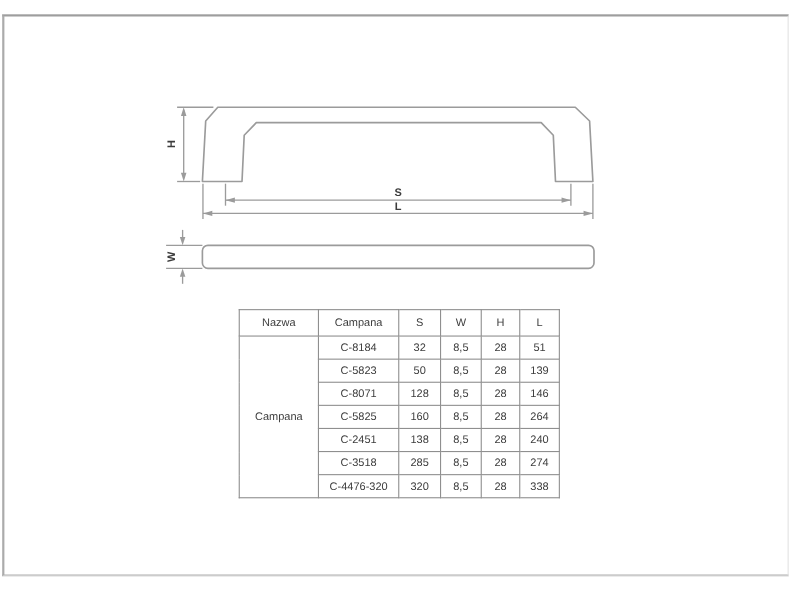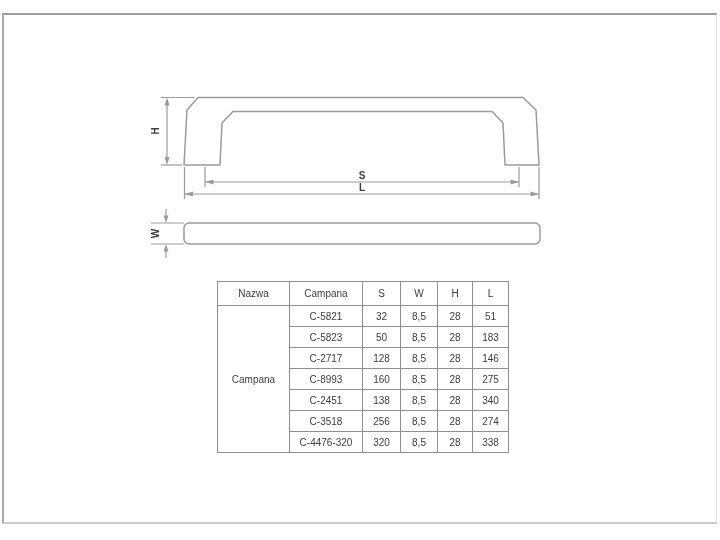--- a/index.html
+++ b/index.html
@@ -134,57 +134,57 @@
         <tr class="hdr">
           <th>Nazwa</th>
           <th>Campana</th>
           <th>S</th>
           <th>W</th>
           <th>H</th>
           <th>L</th>
         </tr>
         <tr class="row">
           <td rowspan="7">Campana</td>
-          <td>C-5821</td>
+          <td>C-8184</td>
           <td>32</td>
           <td>8,5</td>
           <td>28</td>
           <td>51</td>
         </tr>
         <tr class="row">
           <td>C-5823</td>
           <td>50</td>
           <td>8,5</td>
           <td>28</td>
-          <td>183</td>
+          <td>139</td>
         </tr>
         <tr class="row">
-          <td>C-2717</td>
+          <td>C-8071</td>
           <td>128</td>
           <td>8,5</td>
           <td>28</td>
           <td>146</td>
         </tr>
         <tr class="row">
-          <td>C-8993</td>
+          <td>C-5825</td>
           <td>160</td>
           <td>8,5</td>
           <td>28</td>
-          <td>275</td>
+          <td>264</td>
         </tr>
         <tr class="row">
           <td>C-2451</td>
           <td>138</td>
           <td>8,5</td>
           <td>28</td>
-          <td>340</td>
+          <td>240</td>
         </tr>
         <tr class="row">
           <td>C-3518</td>
-          <td>256</td>
+          <td>285</td>
           <td>8,5</td>
           <td>28</td>
           <td>274</td>
         </tr>
         <tr class="row">
           <td>C-4476-320</td>
           <td>320</td>
           <td>8,5</td>
           <td>28</td>
           <td>338</td>

